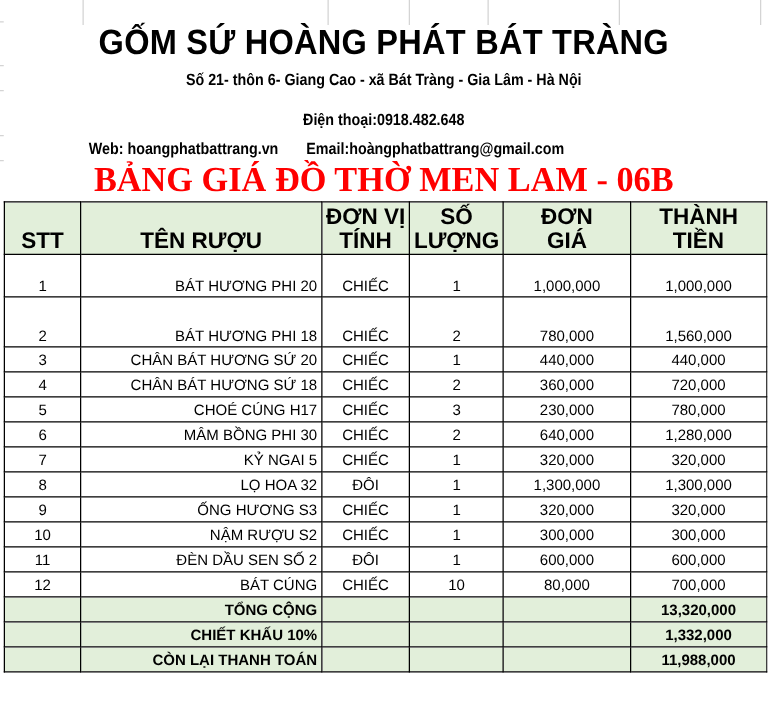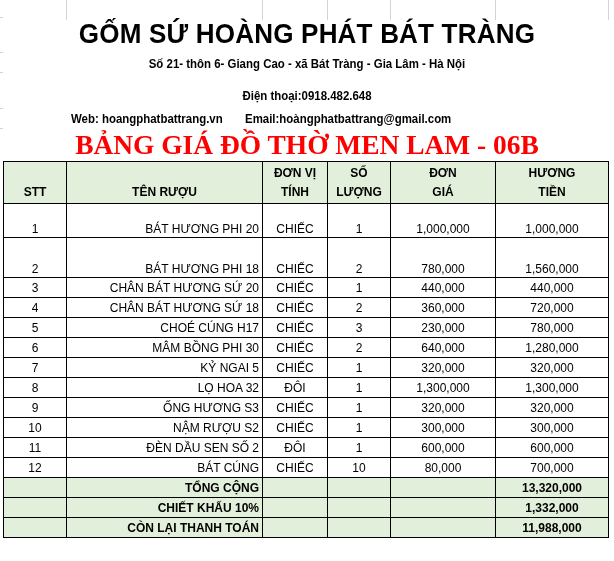--- a/index.html
+++ b/index.html
@@ -41,21 +41,21 @@
     position: absolute; left: 3px; top: 161px;
     border-collapse: collapse; table-layout: fixed;
     font-family: "Liberation Sans", sans-serif; font-size: 12px; color: #000;
   }
   table.price td, table.price th {
     border: 1px solid #000; padding: 0 3px; white-space: nowrap; overflow: hidden;
     box-sizing: border-box;
   }
   table.price th {
     background: #e2efda; font-weight: bold; text-align: center; vertical-align: bottom;
-    line-height: 19px; padding-bottom: 1px; height: 42px; font-size: 12px;
+    line-height: 19px; padding-bottom: 1px; height: 42px; font-size: 18px;
   }
   tr.hdr th.single { vertical-align: bottom; }
   tr.tall td { height: 34px; vertical-align: bottom; padding-bottom: 1px; }
   tr.tall2 td { height: 40px; vertical-align: bottom; padding-bottom: 1px; }
   tr.row td { height: 20px; line-height: 18px; }
   tr.sum td { height: 20px; line-height: 18px; background: #e2efda; font-weight: bold; margin-top: 16px; }
   .c { text-align: center; }
   .r { text-align: center; }
   .l { text-align: right; }
 </style>
@@ -100,21 +100,21 @@
         </th>
     <th>
           <div>SỐ</div>
           <div>LƯỢNG</div>
         </th>
     <th>
           <div>ĐƠN</div>
           <div>GIÁ</div>
         </th>
     <th>
-          <div>HƯƠNG</div>
+          <div>THÀNH</div>
           <div>TIỀN</div>
         </th>
   </tr>
 
   <tr class="tall">
     <td class="c">1</td>
     <td class="l">BÁT HƯƠNG PHI 20</td>
     <td class="c">CHIẾC</td>
     <td class="c">1</td>
     <td class="r">1,000,000</td>

